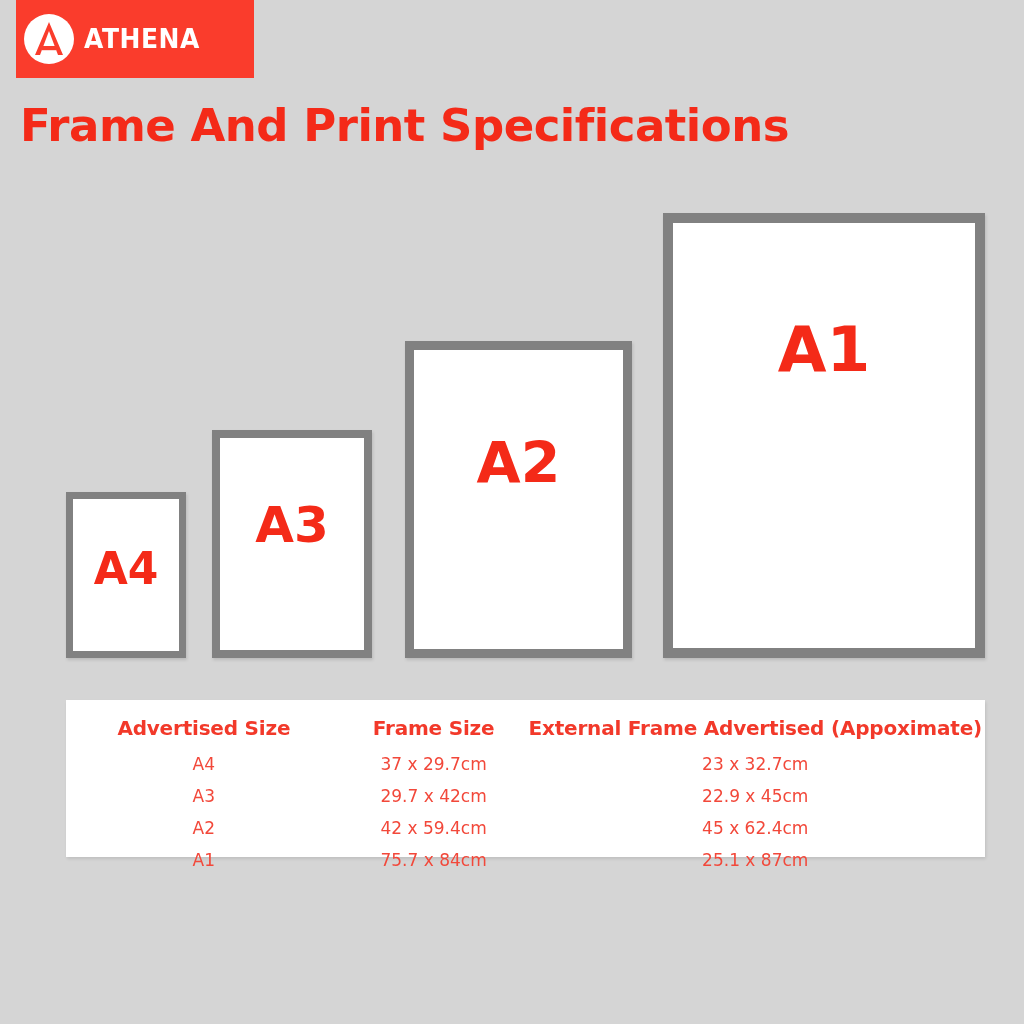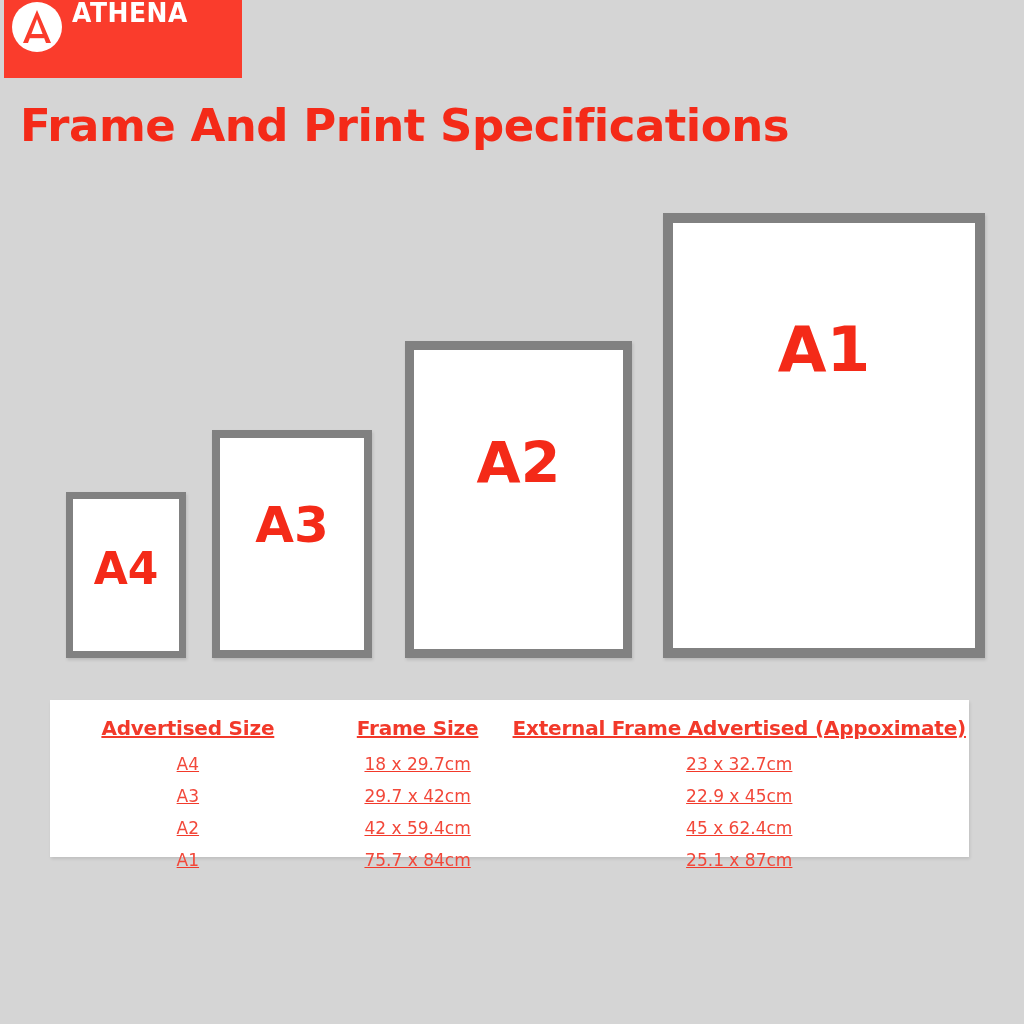--- a/index.html
+++ b/index.html
@@ -11,26 +11,27 @@
     height: 1024px;
     background: #d5d5d5;
     font-family: "Liberation Sans", sans-serif;
     overflow: hidden;
     position: relative;
   }
 
   
   #brand-bar {
     position: absolute;
-    left: 4px;
+    left: 16px;
     top: 0;
     width: 238px;
     height: 78px;
     background: #fa3c2c;
     display: flex;
+    align-items: center;
     padding-left: 6px;
     box-sizing: border-box;
   }
   #brand-mark {
     width: 54px;
     height: 54px;
     flex: 0 0 auto;
     position: relative;
   }
   #brand-mark svg { display: block; }
@@ -93,30 +94,29 @@
   #frame-a1 { left: 663px; top: 213px; width: 322px; height: 445px; border-width: 10px; }
 
   #frame-a4 .frame-label { top: 48px; font-size: 44px; }
   #frame-a3 .frame-label { top: 62px; font-size: 50px; }
   #frame-a2 .frame-label { top: 85px; font-size: 57px; }
   #frame-a1 .frame-label { top: 95px; font-size: 63px; }
 
   
   #spec-table {
     position: absolute;
-    left: 50px;
+    left: 66px;
     top: 700px;
     width: 919px;
     height: 157px;
     background: #ffffff;
     box-sizing: border-box;
     box-shadow: 1px 2px 3px rgba(0,0,0,0.10);
     color: #f2392a;
     font-family: "DejaVu Sans", sans-serif;
-    text-decoration: underline;
   }
   #spec-table table {
     width: 100%;
     border-collapse: collapse;
     table-layout: fixed;
   }
   #spec-table col.c1 { width: 30%; }
   #spec-table col.c2 { width: 20%; }
   #spec-table col.c3 { width: 50%; }
   #spec-table th {
@@ -183,21 +183,21 @@
     <thead>
       <tr>
         <th>Advertised Size</th>
         <th>Frame Size</th>
         <th>External Frame Advertised (Appoximate)</th>
       </tr>
     </thead>
     <tbody>
       <tr>
         <td>A4</td>
-        <td>18 x 29.7cm</td>
+        <td>37 x 29.7cm</td>
         <td>23 x 32.7cm</td>
       </tr>
       <tr>
         <td>A3</td>
         <td>29.7 x 42cm</td>
         <td>22.9 x 45cm</td>
       </tr>
       <tr>
         <td>A2</td>
         <td>42 x 59.4cm</td>

